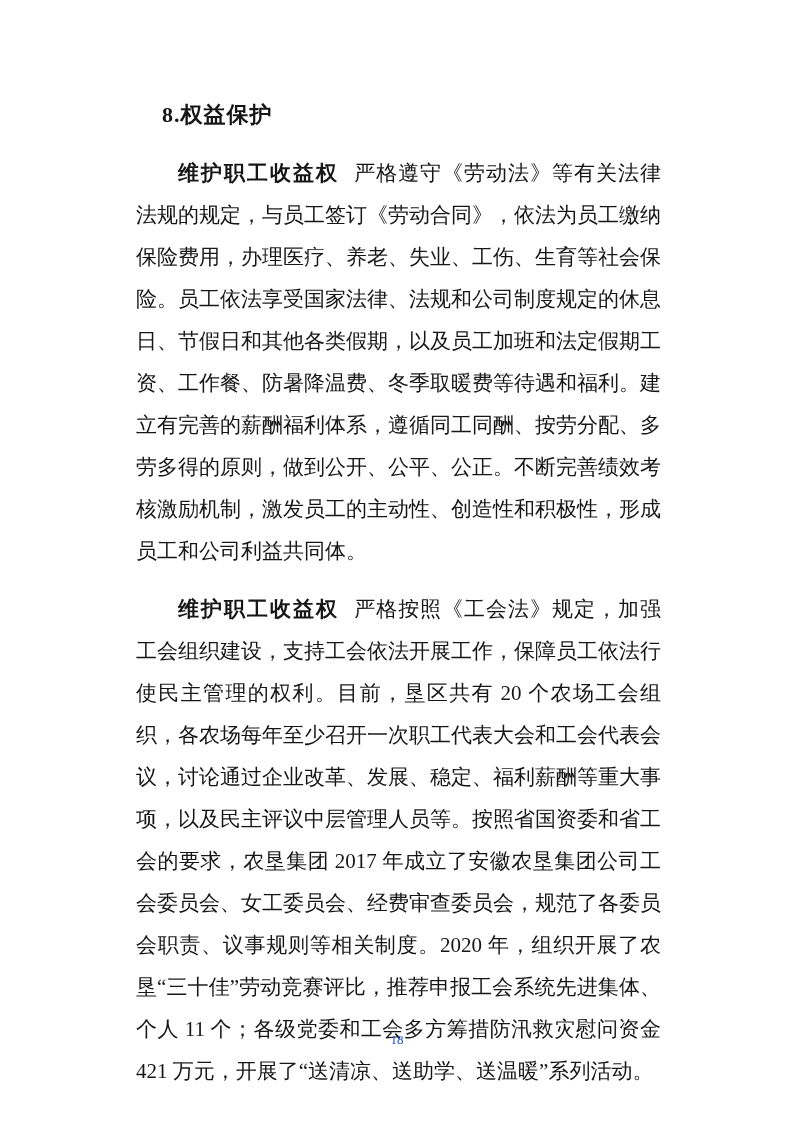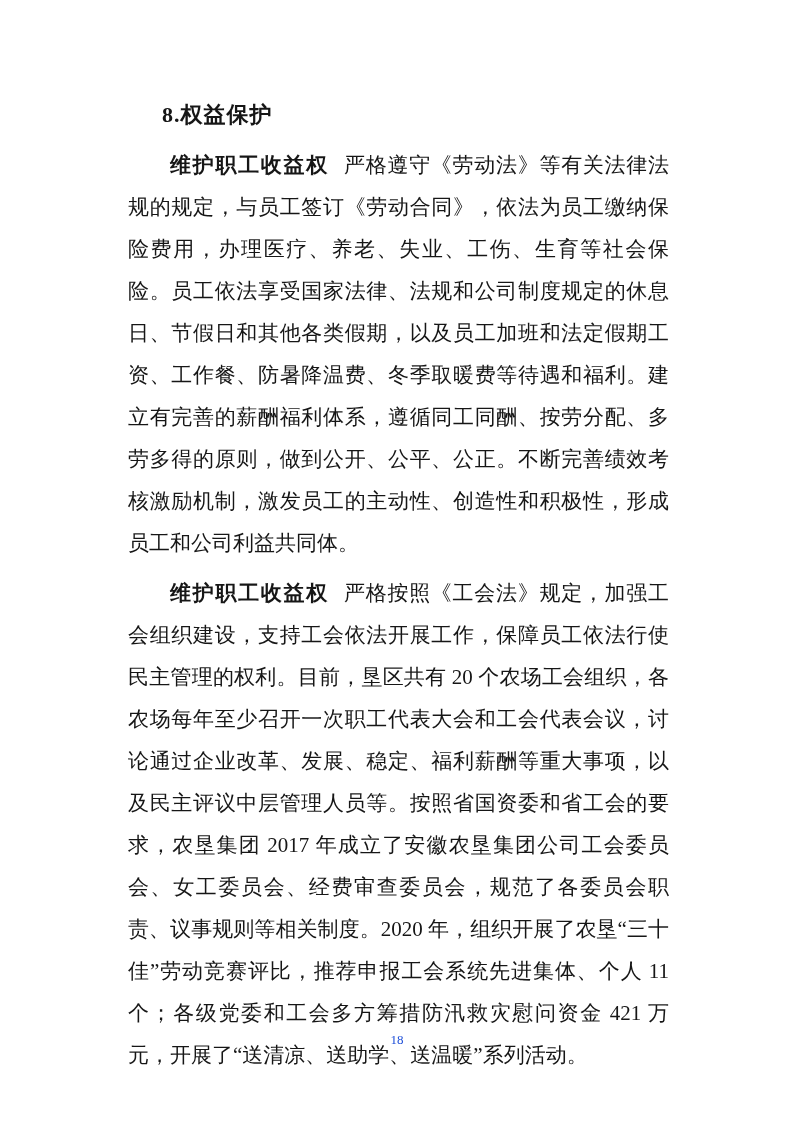--- a/index.html
+++ b/index.html
@@ -24,21 +24,21 @@
   }
   .heading {
     margin: 0;
     font-size: 22px;
     font-weight: 700;
     line-height: 42px;
     text-indent: 42px;
     letter-spacing: 1px;
   }
   .para {
-    margin: 8px;
+    margin: 16px;
     font-size: 21px;
     line-height: 42px;
     text-align: justify;
     text-indent: 42px;
   }
   .para .lead {
     font-weight: 700;
     margin-right: 9px;
     letter-spacing: 1px;
   }

